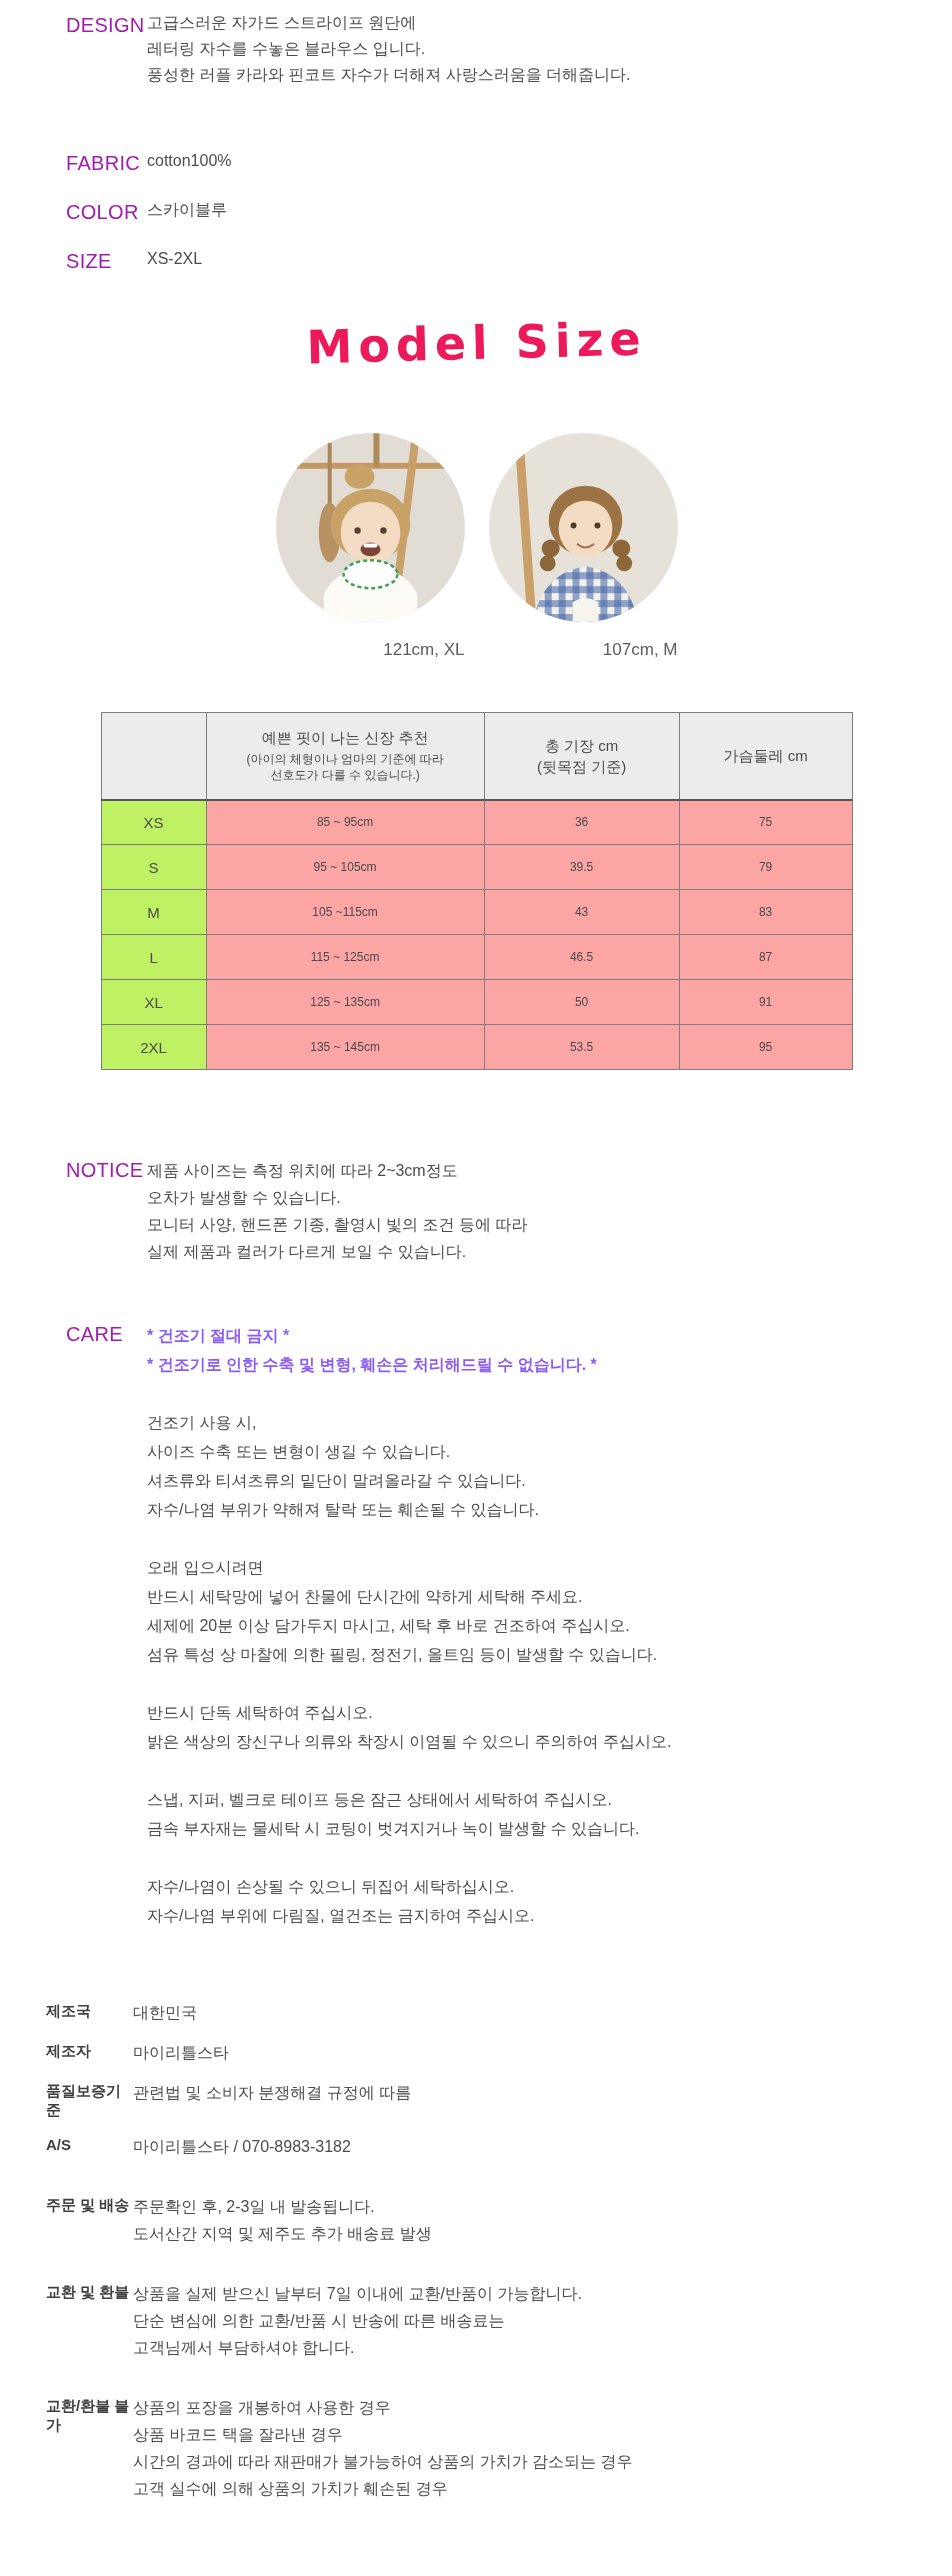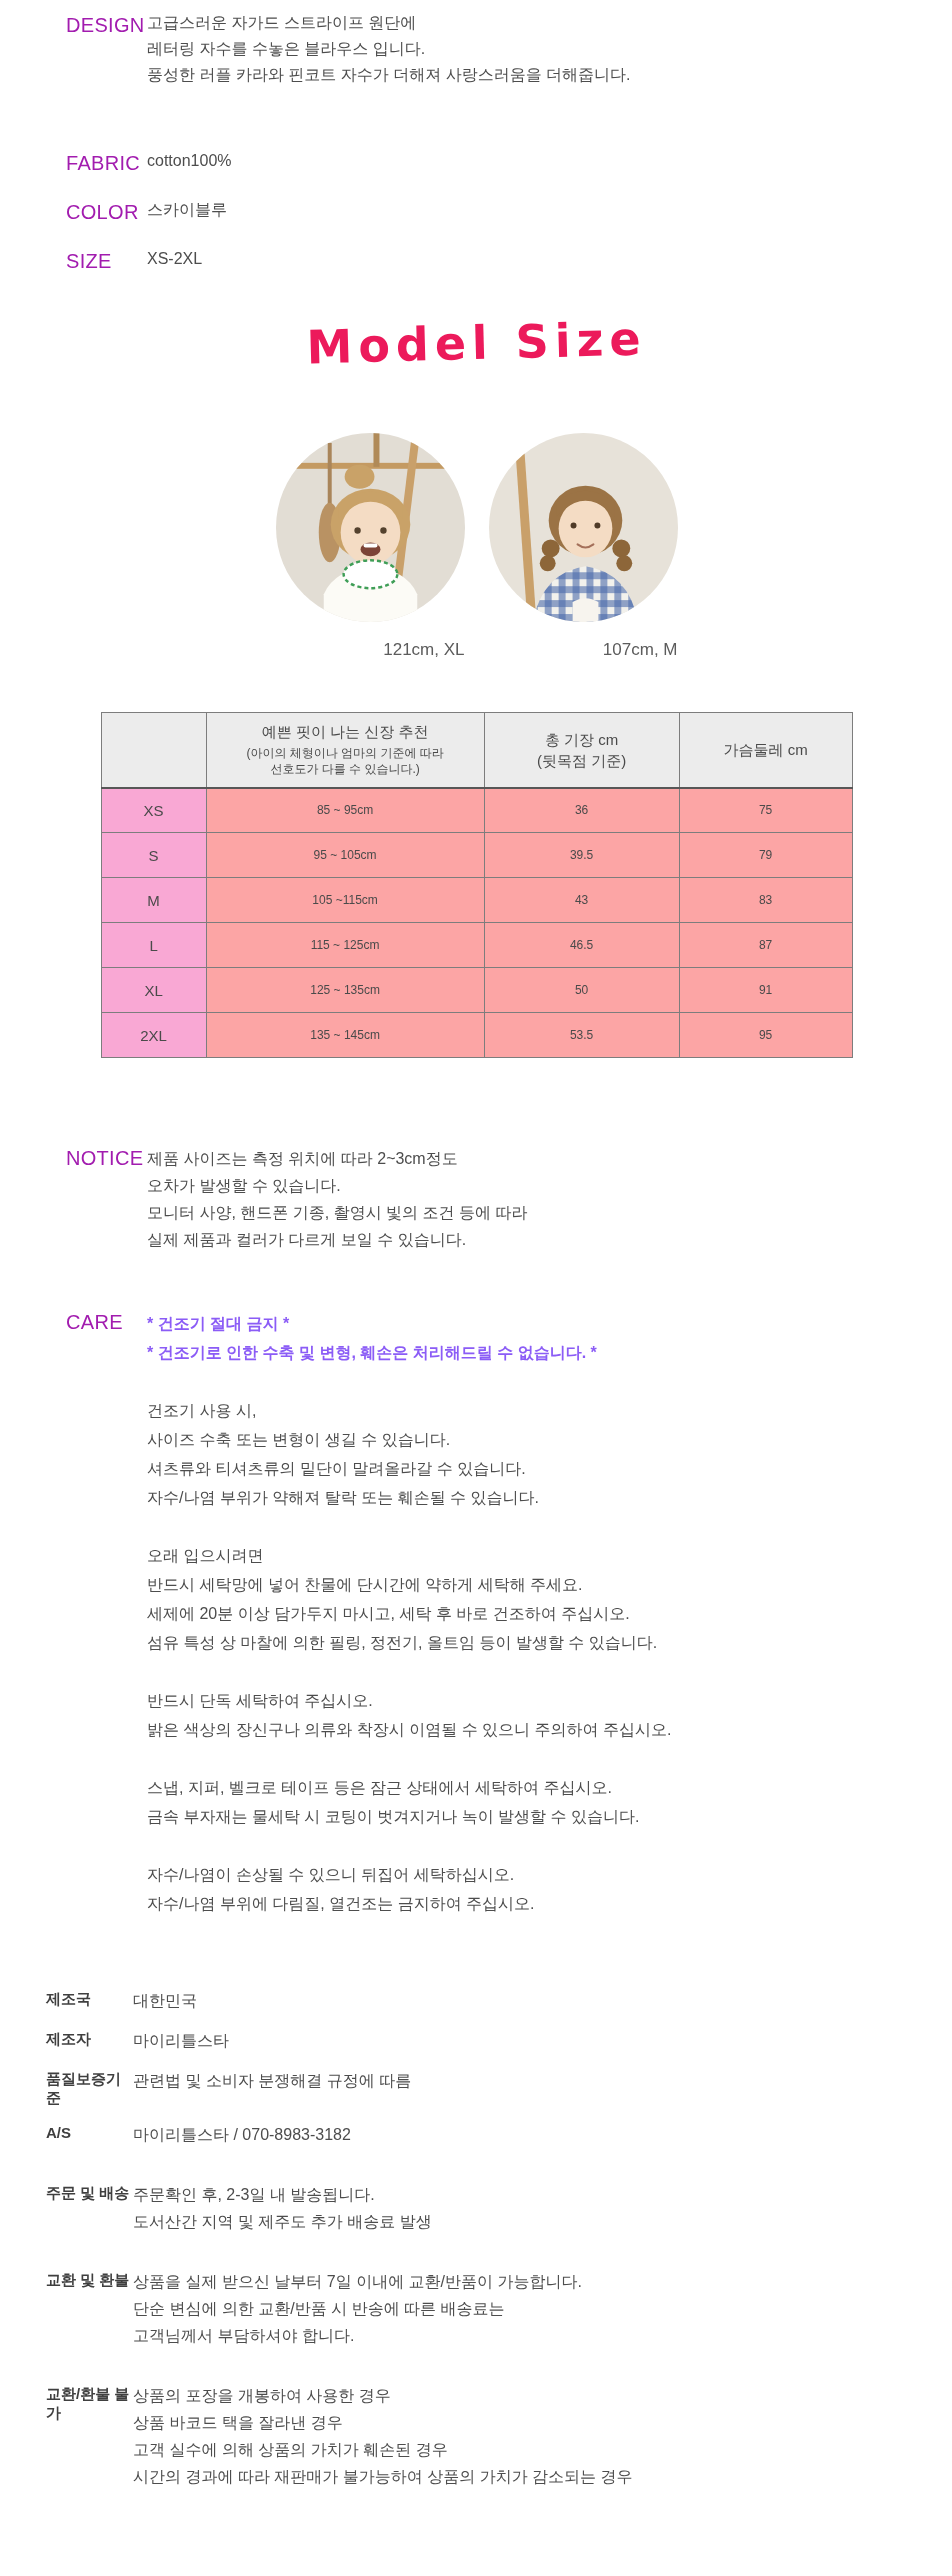--- a/index.html
+++ b/index.html
@@ -18,22 +18,22 @@
 
   
   .models { display: flex; justify-content: center; gap: 24px; margin-top: 60px; }
   .model-col { display: flex; flex-direction: column; align-items: flex-end; }
   .model-photo { width: 189px; height: 189px; border-radius: 50%; overflow: hidden; }
   .model-caption { margin-top: 18px; font-size: 17px; color: #5c5c5c; }
 
   
   table.size-table { width: 752px; margin: 52px auto 0; border-collapse: collapse; table-layout: fixed; }
   .size-table th, .size-table td { border: 1px solid #7d7d7d; text-align: center; vertical-align: middle; color: #4a4a4a; }
-  .size-table thead th { background: #ececec; height: 75px; font-weight: normal; border-bottom: 2px solid #575757; }
-  .size-table td.size-cell { background: #f9a8d4; font-size: 15px; }
+  .size-table thead th { background: #ececec; height: 87px; font-weight: normal; border-bottom: 2px solid #575757; }
+  .size-table td.size-cell { background: #bef264; font-size: 15px; }
   .size-table td { height: 45px; font-size: 12px; background: #fca5a5; }
   .th-main { font-size: 15px; line-height: 20px; }
   .th-sub { font-size: 12px; line-height: 16px; margin-top: 3px; color: #4a4a4a; }
   .th-two { font-size: 15px; line-height: 21px; }
 
   
   .spec-row.notice { margin-top: 87px; }
   .spec-row.care { margin-top: 56px; }
   .para { margin-bottom: 29px; }
   .para:last-child { margin-bottom: 0; }
@@ -270,20 +270,20 @@
         <div>상품을 실제 받으신 날부터 7일 이내에 교환/반품이 가능합니다.</div>
         <div>단순 변심에 의한 교환/반품 시 반송에 따른 배송료는</div>
         <div>고객님께서 부담하셔야 합니다.</div>
       </div>
     </div>
     <div class="info-row group">
       <div class="info-label">교환/환불 불가</div>
       <div class="info-lines">
         <div>상품의 포장을 개봉하여 사용한 경우</div>
         <div>상품 바코드 택을 잘라낸 경우</div>
+        <div>시간의 경과에 따라 재판매가 불가능하여 상품의 가치가 감소되는 경우</div>
         <div>고객 실수에 의해 상품의 가치가 훼손된 경우</div>
-        <div>시간의 경과에 따라 재판매가 불가능하여 상품의 가치가 감소되는 경우</div>
       </div>
     </div>
   </div>
 
 </div>
 
 
 </body></html>

